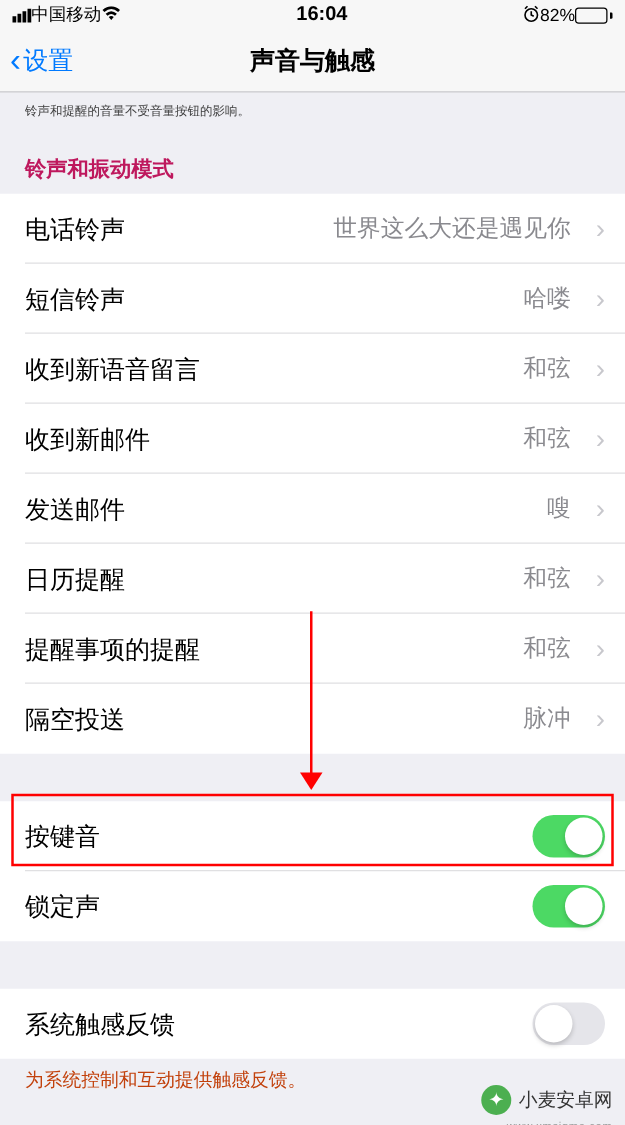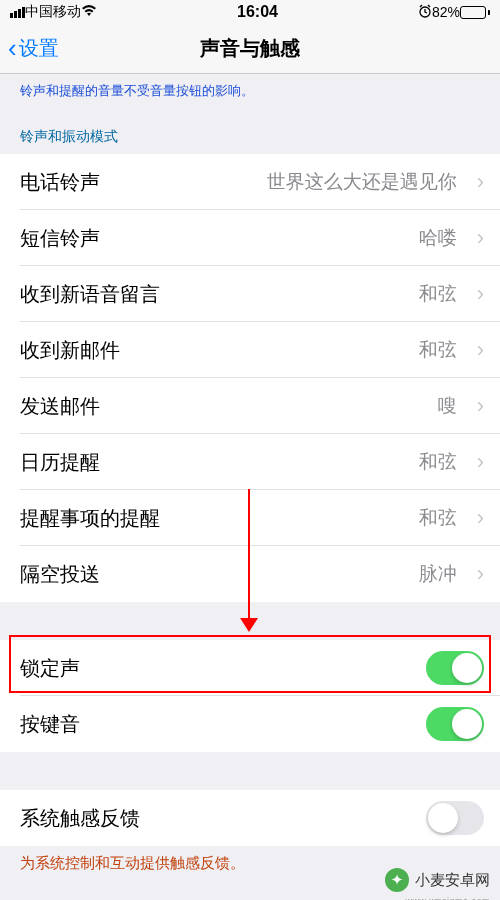--- a/index.html
+++ b/index.html
@@ -97,27 +97,28 @@
       font-size: 26px;
       font-weight: 300;
       margin-right: 2px;
     }
     .nav-title {
       font-size: 20px;
       font-weight: 600;
     }
     .note-text {
       padding: 8px 20px 10px;
-      font-size: 13px;
-      color: #1d4ed8;
+      font-size: 10px;
+      color: #404040;
     }
     .section-header {
       padding: 18px 20px 8px;
-      font-size: 14px;
-      color: #0369a1;
+      font-size: 17px;
+      color: #be185d;
+      font-weight: bold;
     }
     .list {
       background: #fff;
     }
     .row {
       display: flex;
       align-items: center;
       justify-content: space-between;
       min-height: 56px;
       padding: 0 16px 0 20px;
@@ -349,31 +350,31 @@
       <span class="row-value">脉冲</span>
       <span class="chevron">›</span>
     </span>
   </div>
 </div>
 
 <div class="gap"></div>
 
 <div class="list">
   <div class="row">
+    <span class="row-label">按键音</span>
+    <span class="toggle on">
+        <span class="toggle-knob"></span>
+      </span>
+  </div>
+  <div class="row">
     <span class="row-label">锁定声</span>
     <span class="toggle on">
         <span class="toggle-knob"></span>
       </span>
   </div>
-  <div class="row">
-    <span class="row-label">按键音</span>
-    <span class="toggle on">
-        <span class="toggle-knob"></span>
-      </span>
-  </div>
 </div>
 
 <div class="gap"></div>
 
 <div class="list">
   <div class="row">
     <span class="row-label">系统触感反馈</span>
     <span class="toggle off">
         <span class="toggle-knob"></span>
       </span>

